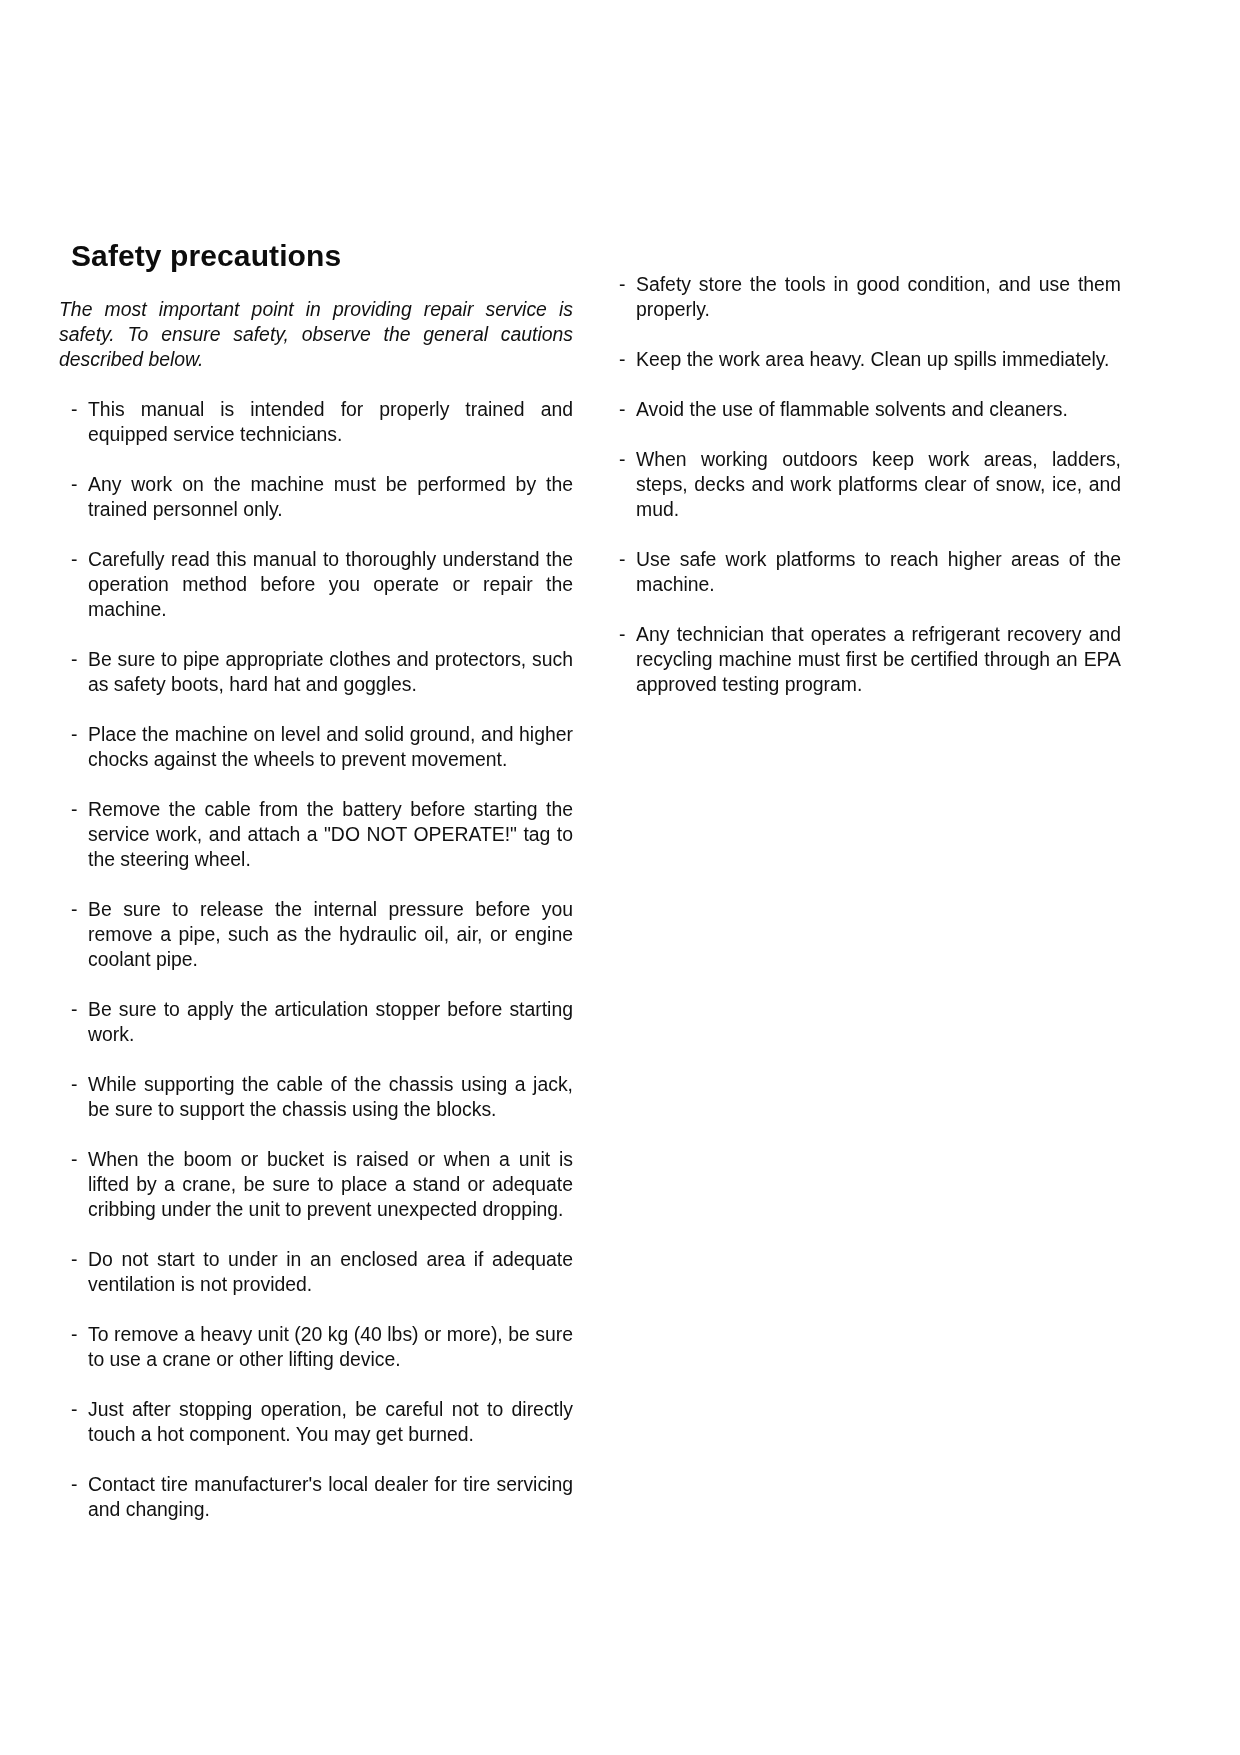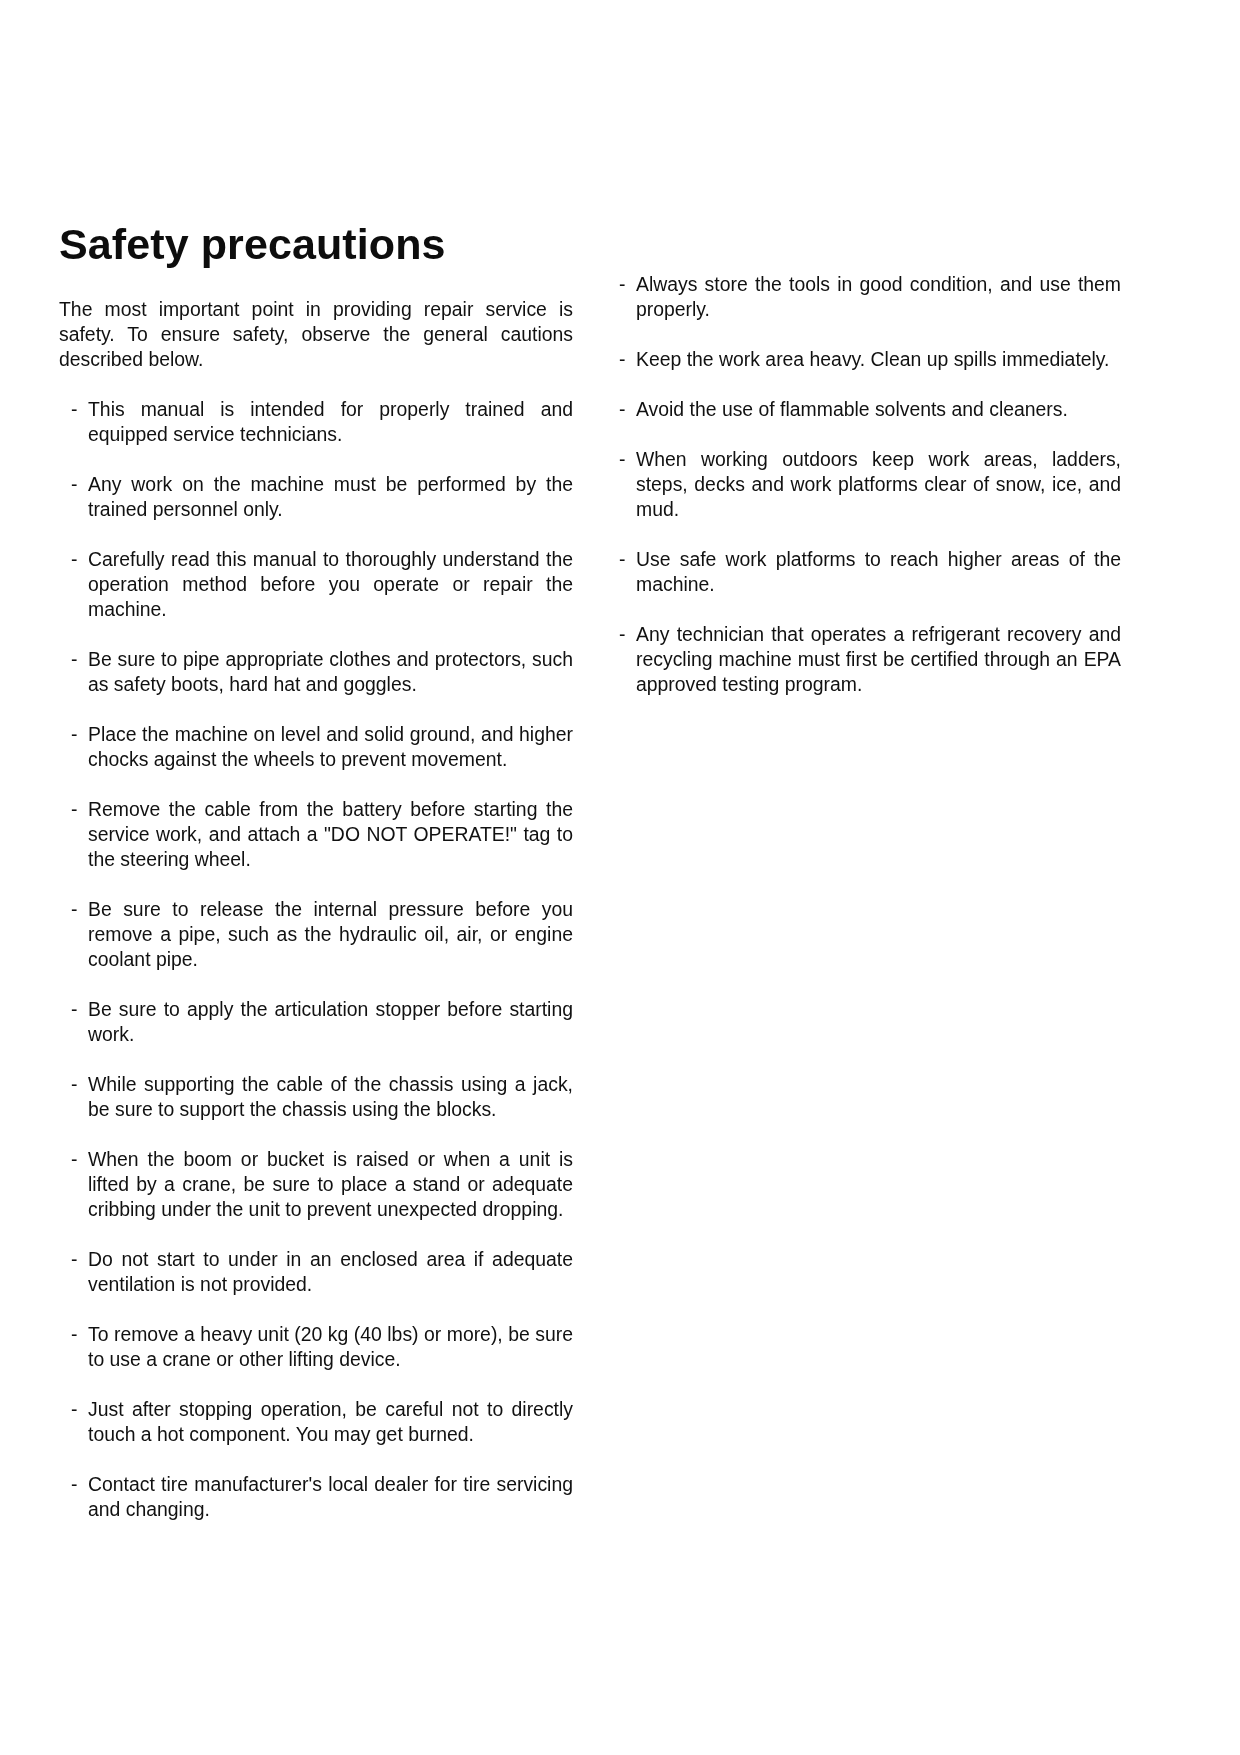--- a/index.html
+++ b/index.html
@@ -12,22 +12,22 @@
       height: 1755px;
       position: relative;
       overflow: hidden;
       font-family: "Liberation Sans", sans-serif;
       color: #111111;
     }
     .page-title {
       position: absolute;
       left: 59px;
       top: 224px;
-      margin: 0;
-      font-size: 43px;
+      margin: 12px;
+      font-size: 30px;
       font-weight: bold;
       line-height: 40px;
       color: #0d0d0d;
       letter-spacing: 0.1px;
     }
     .col {
       position: absolute;
       width: 514px;
       font-size: 19.4px;
       line-height: 25px;
@@ -37,20 +37,21 @@
       top: 297px;
     }
     .col-right {
       left: 607px;
       top: 272px;
     }
     .intro {
       margin: 0 0 25px 0;
       text-align: justify;
       text-align-last: left;
+      font-style: italic;
     }
     .bullet-list {
       list-style: none;
       margin: 0;
       padding: 0;
     }
     .bullet-item {
       position: relative;
       padding-left: 29px;
       margin: 0 0 25px 0;
@@ -130,21 +131,21 @@
         <span class="bullet-dash">-</span>
         <span class="bullet-text">Contact tire manufacturer's local dealer for tire ser­vicing and changing.</span>
       </li>
   </ul>
 </div>
 
 <div class="col col-right">
   <ul class="bullet-list">
     <li class="bullet-item">
         <span class="bullet-dash">-</span>
-        <span class="bullet-text">Always store the tools in good condition, and use them properly.</span>
+        <span class="bullet-text">Safety store the tools in good condition, and use them properly.</span>
       </li>
     <li class="bullet-item">
         <span class="bullet-dash">-</span>
         <span class="bullet-text">Keep the work area heavy. Clean up spills immedi­ately.</span>
       </li>
     <li class="bullet-item">
         <span class="bullet-dash">-</span>
         <span class="bullet-text">Avoid the use of flammable solvents and cleaners.</span>
       </li>
     <li class="bullet-item">

